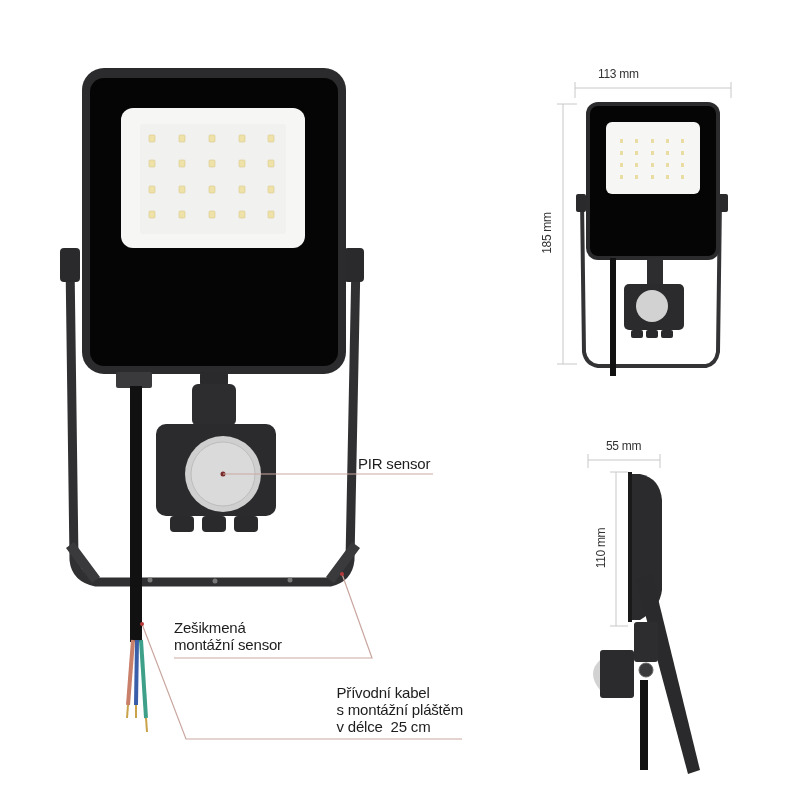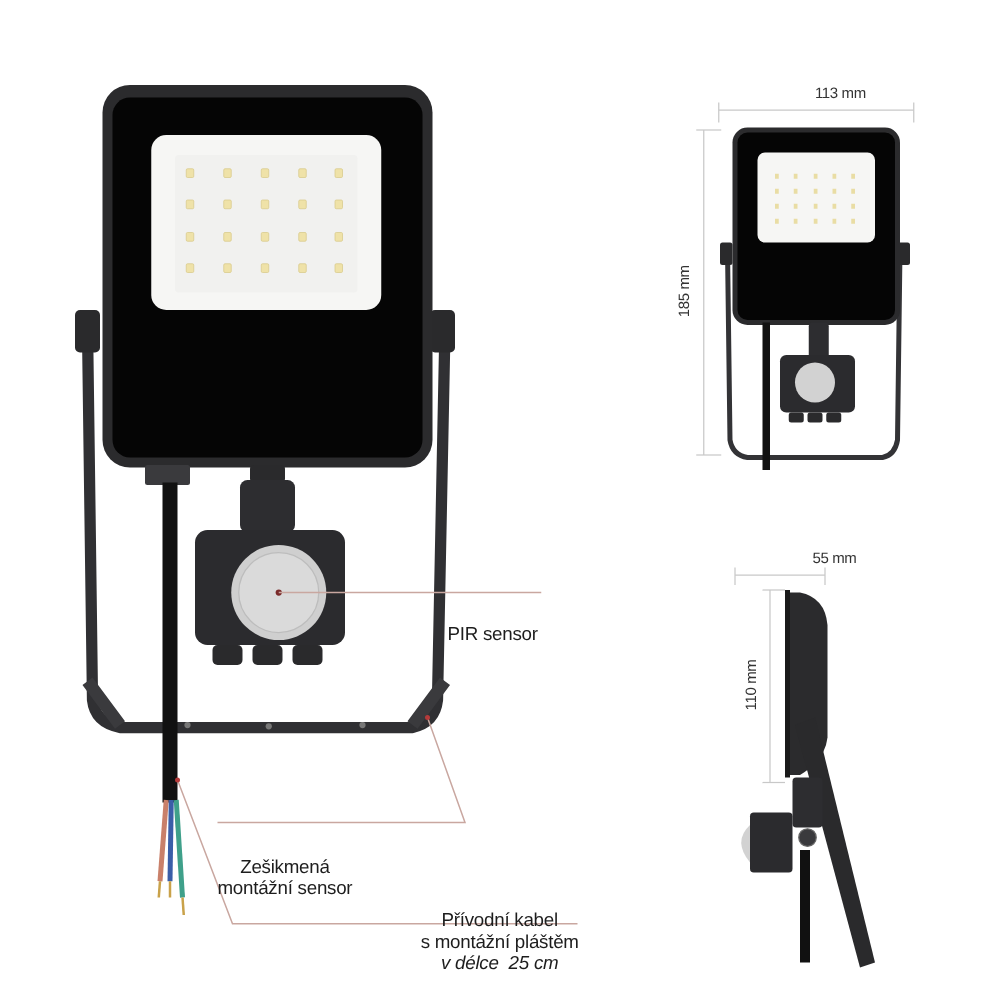--- a/index.html
+++ b/index.html
@@ -1,18 +1,18 @@
 <!DOCTYPE html>
 <html><head>
 <meta charset="utf-8">
 <style>
   html, body { margin:0; padding:0; background:#ffffff; }
   body { width:800px; height:800px; position:relative; overflow:hidden; font-family:"Liberation Sans", sans-serif; }
   svg.stage { position:absolute; left:0; top:0; width:800px; height:800px; }
-  .label { position:absolute; color:#1d1d1d; font-family:"Liberation Sans", sans-serif; font-size:15px; line-height:17px; font-weight:normal; letter-spacing:-0.2px;margin-top:44px; }
+  .label { position:absolute; color:#1d1d1d; font-family:"Liberation Sans", sans-serif; font-size:15px; line-height:17px; font-weight:normal; letter-spacing:-0.2px; }
   .dim { position:absolute; color:#333; font-family:"Liberation Sans", sans-serif; font-size:12px; letter-spacing:-0.3px; }
   .vert { transform: rotate(-90deg); transform-origin: center center; white-space:nowrap; }
 </style>
 </head>
 <body>
 
 <svg class="stage" viewBox="0 0 800 800" xmlns="http://www.w3.org/2000/svg">
 
   <g>
 
@@ -148,27 +148,27 @@
     <line x1="616" y1="472" x2="616" y2="626"></line>
     <line x1="610" y1="472" x2="628" y2="472"></line>
     <line x1="610" y1="626" x2="628" y2="626"></line>
   </g>
 </svg>
 
 <div class="label" style="left:358px; top:455px; font-size:15px;">
   <span>PIR sensor</span>
 </div>
 
-<div class="label" style="left:174px; top:641px;text-align:center;">
+<div class="label" style="left:174px; top:619px;">
   <div>Zešikmená</div>
   <div>montážní sensor</div>
 </div>
 
-<div class="label" style="right:337px; top:684px; text-align:center;">
+<div class="label" style="right:337px; top:684px; text-align:left;">
   <div>Přívodní kabel</div>
   <div>s montážní pláštěm</div>
-  <div style="white-space:pre;font-style:italic;">v délce  25 cm</div>
+  <div style="white-space:pre;">v délce  25 cm</div>
 </div>
 
-<div class="dim" style="left:652px; top:67px;">113 mm</div>
+<div class="dim" style="left:598px; top:67px;">113 mm</div>
 <div class="dim vert" style="left:522px; top:226px; width:50px; text-align:center;">185 mm</div>
-<div class="dim" style="left:606px; top:439px;margin-left:44px;">55 mm</div>
+<div class="dim" style="left:606px; top:439px;">55 mm</div>
 <div class="dim vert" style="left:576px; top:541px; width:50px; text-align:center;">110 mm</div>
 
 </body></html>

